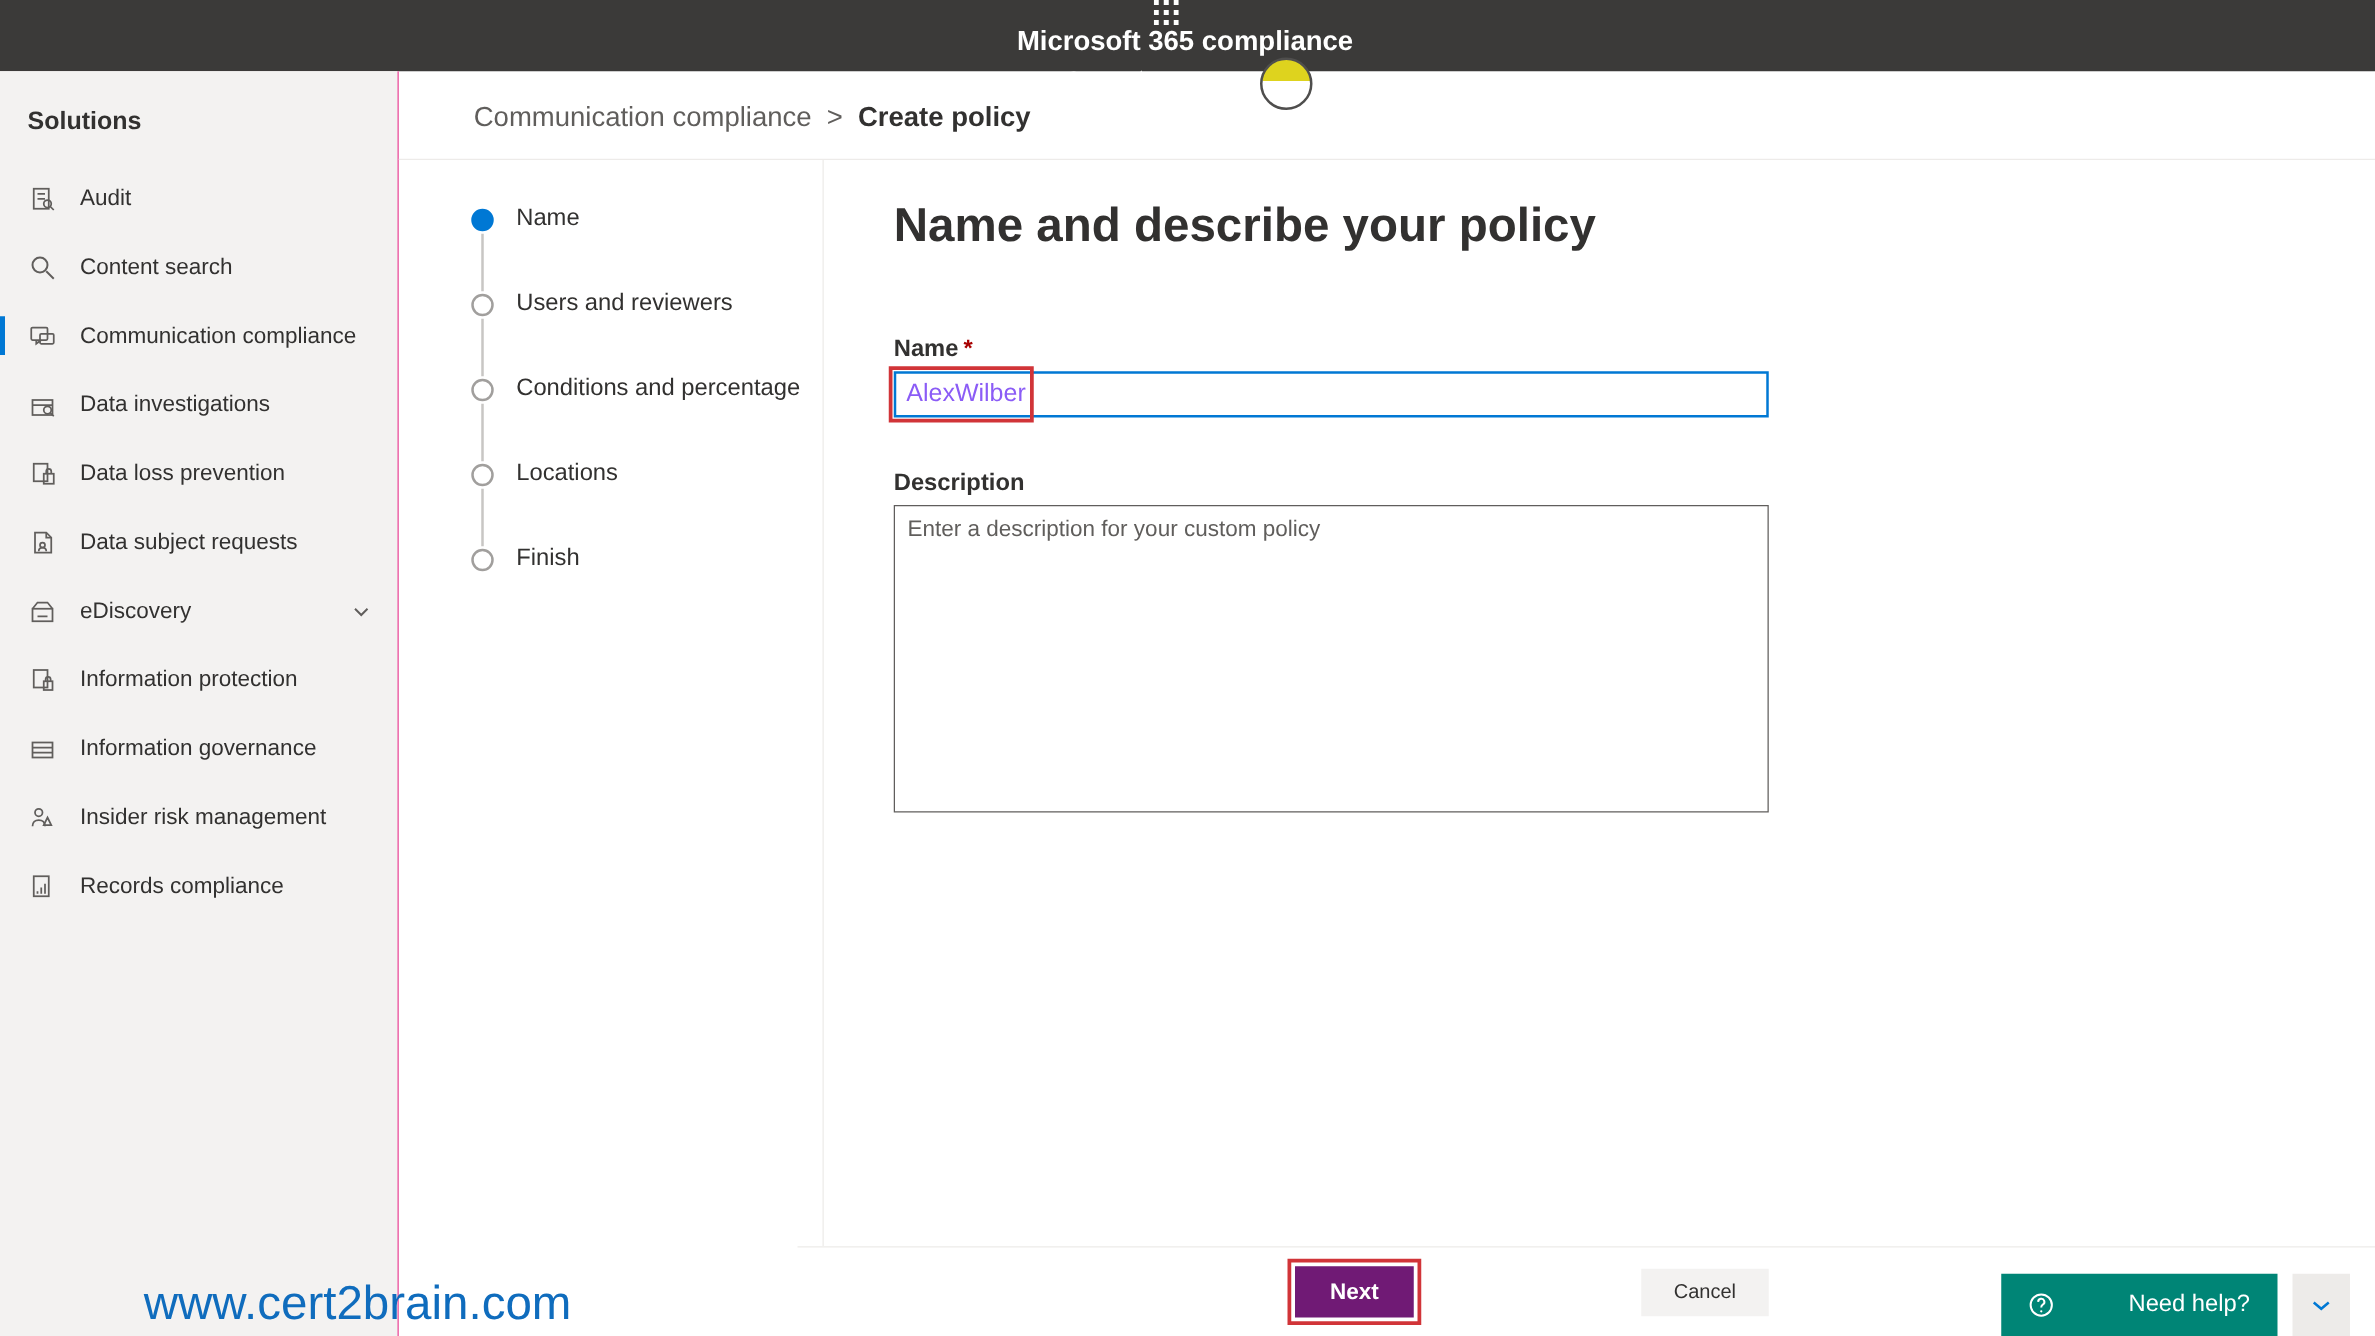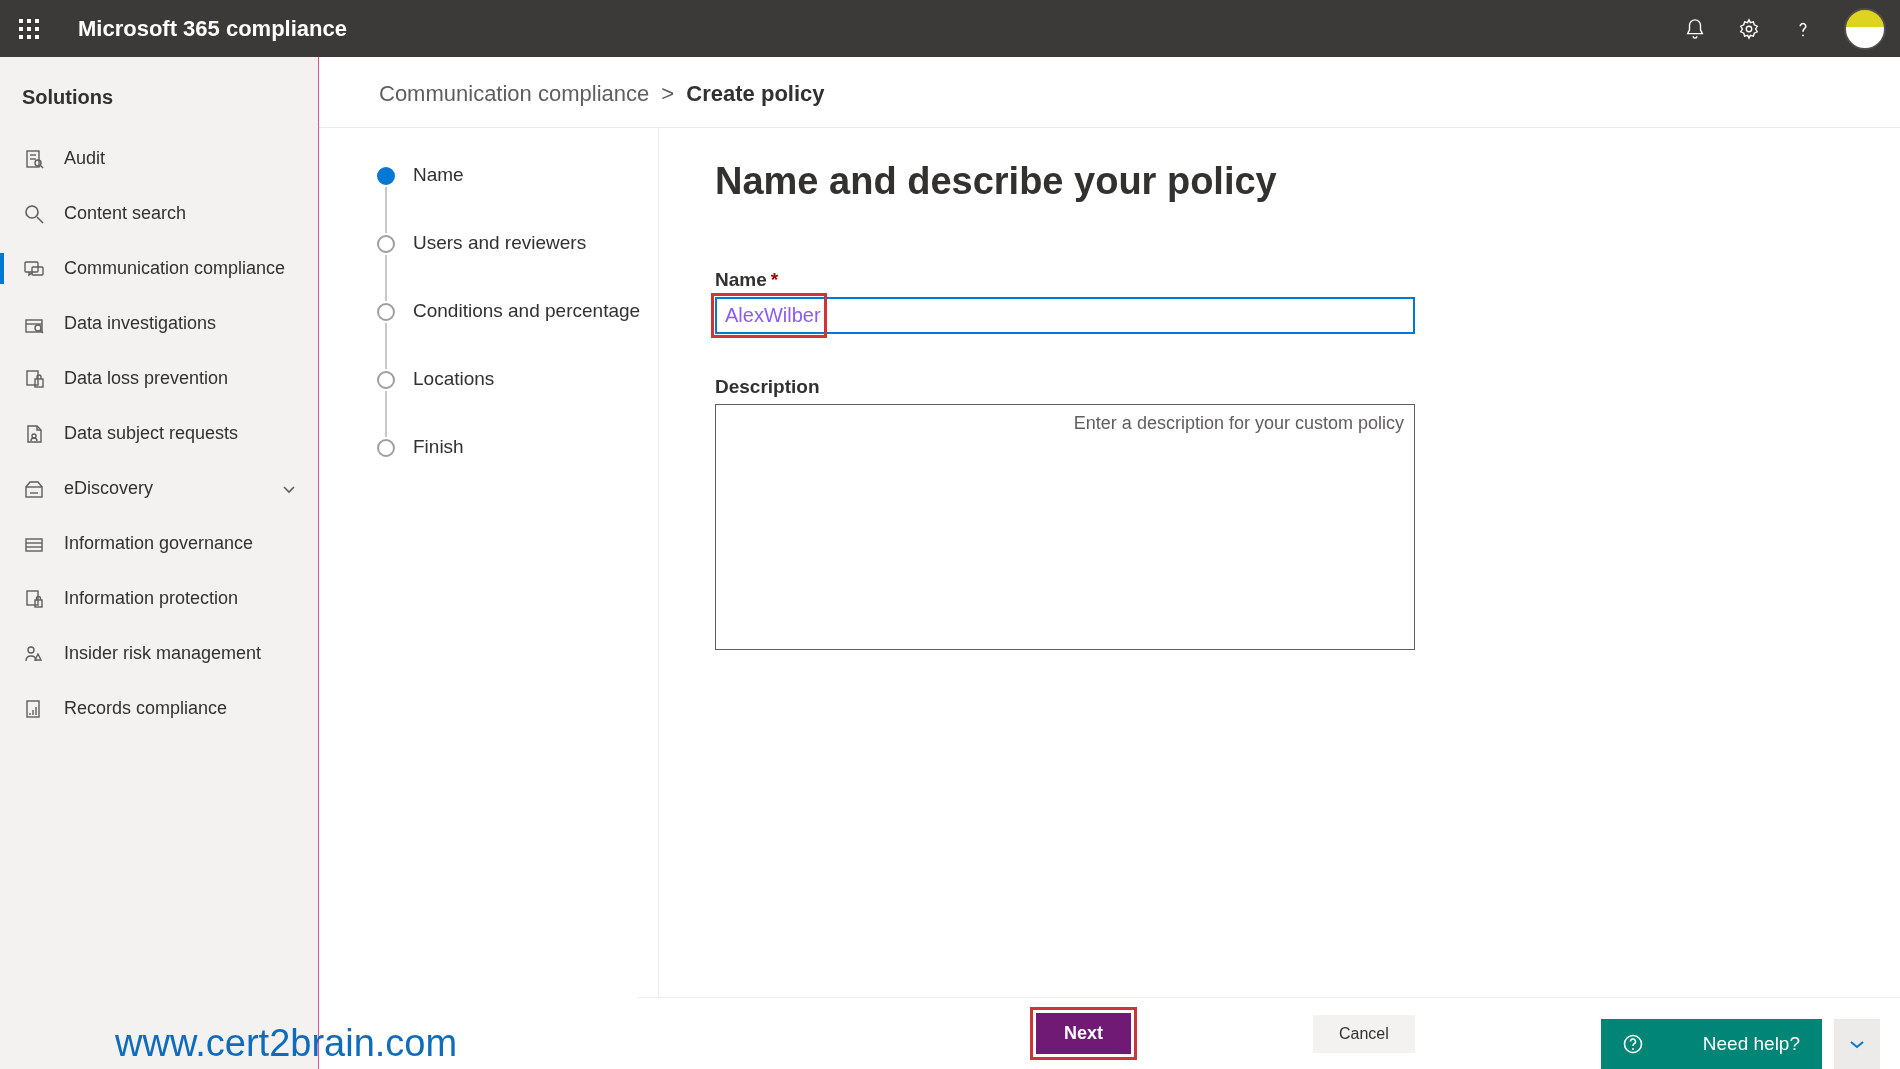--- a/index.html
+++ b/index.html
@@ -12,20 +12,21 @@
     color: #323130;
   }
   
   .top-bar {
     height: 57px;
     background: #3b3a39;
     display: flex;
     align-items: center;
     color: #fff;
     padding: 0 14px 0 10px;
+    flex-direction: column;
   }
   .waffle {
     width: 38px; height: 38px;
     display: flex; align-items: center; justify-content: center;
     margin-right: 30px;
   }
   .app-title {
     font-size: 22px;
     font-weight: 600;
     flex: 1;
@@ -198,21 +199,20 @@
   }
   .desc-textarea {
     width: 700px;
     height: 246px;
     border: 1px solid #605e5c;
     font-size: 18px;
     padding: 8px 10px;
     font-family: inherit;
     resize: none;
     color: #323130;
-    text-align: right;
   }
   .desc-textarea::placeholder { color: #605e5c; }
   
   .footer {
     position: absolute;
     left: 319px;
     right: 0;
     bottom: 0;
     height: 72px;
     border-top: 1px solid #edebe9;
@@ -393,36 +393,36 @@
       <span>eDiscovery</span>
       <span class="nav-chevron">
           <svg width="14" height="14" viewBox="0 0 14 14" fill="none" stroke="#605e5c" stroke-width="1.6">
             <path d="M2 5l5 5 5-5"></path>
           </svg>
         </span>
     </div>
     <div class="nav-item">
       <span class="nav-icon">
           <svg width="20" height="20" viewBox="0 0 20 20" fill="none" stroke="#605e5c" stroke-width="1.4">
+            <rect x="3" y="2" width="11" height="14"></rect>
+            <rect x="11" y="11" width="7" height="7"></rect>
+            <path d="M12.5 11V9.5a2 2 0 1 1 4 0V11"></path>
+          </svg>
+        </span>
+      <span>Information protection</span>
+    </div>
+    <div class="nav-item">
+      <span class="nav-icon">
+          <svg width="20" height="20" viewBox="0 0 20 20" fill="none" stroke="#605e5c" stroke-width="1.4">
             <rect x="2" y="5" width="16" height="12"></rect>
             <line x1="2" y1="9" x2="18" y2="9"></line>
             <line x1="2" y1="13" x2="18" y2="13"></line>
           </svg>
         </span>
       <span>Information governance</span>
-    </div>
-    <div class="nav-item">
-      <span class="nav-icon">
-          <svg width="20" height="20" viewBox="0 0 20 20" fill="none" stroke="#605e5c" stroke-width="1.4">
-            <rect x="3" y="2" width="11" height="14"></rect>
-            <rect x="11" y="11" width="7" height="7"></rect>
-            <path d="M12.5 11V9.5a2 2 0 1 1 4 0V11"></path>
-          </svg>
-        </span>
-      <span>Information protection</span>
     </div>
     <div class="nav-item">
       <span class="nav-icon">
           <svg width="20" height="20" viewBox="0 0 20 20" fill="none" stroke="#605e5c" stroke-width="1.4">
             <circle cx="7" cy="6" r="3"></circle>
             <path d="M2 17c0-3 2-5 5-5s5 2 5 5"></path>
             <path d="M14 10l3 6h-6z"></path>
           </svg>
         </span>
       <span>Insider risk management</span>

